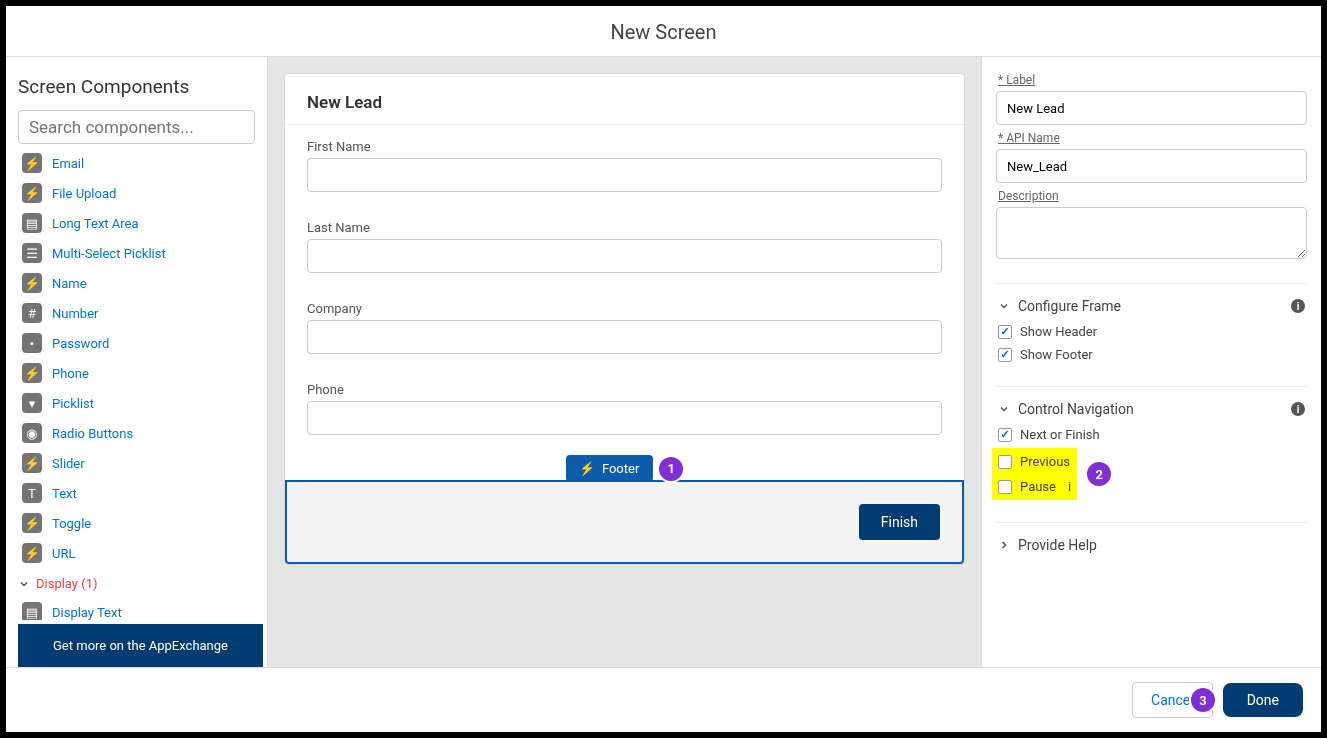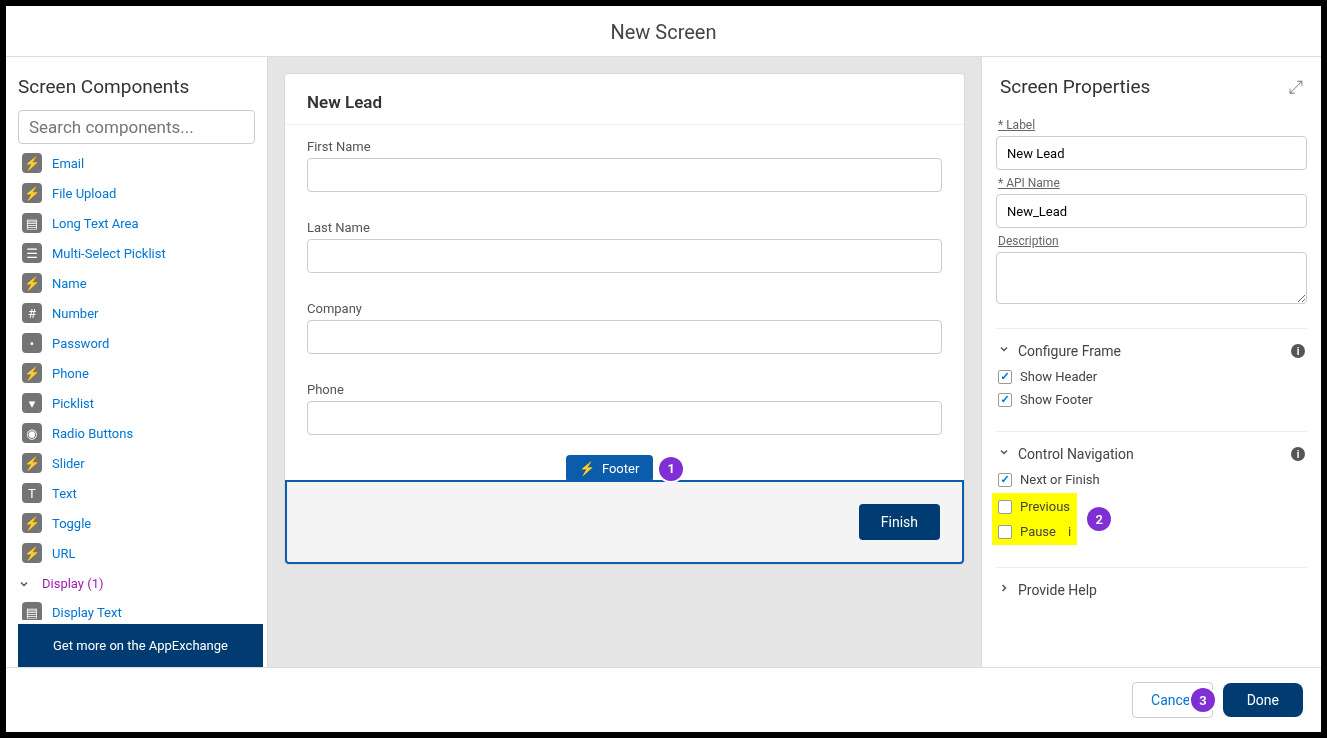--- a/index.html
+++ b/index.html
@@ -12,21 +12,21 @@
   .search-wrap { border: 1px solid #ccc; border-radius: 4px; display: flex; align-items: center; padding: 6px 10px; color: #666; font-size: 13px; margin-right: 8px; }
   .search-wrap input { border: none; outline: none; flex: 1; font-size: 17px; color: #666; }
   .search-wrap .mag { width: 14px; height: 14px; color: #808080; }
   .comp-scroll { flex: 1; overflow-y: auto; margin-top: 4px; margin-right: 0; position: relative; }
   .comp-scroll::-webkit-scrollbar { width: 14px; }
   .comp-scroll::-webkit-scrollbar-track { background: #f1f1f1; }
   .comp-scroll::-webkit-scrollbar-thumb { background: #c1c1c1; }
   .comp-item { display: flex; align-items: center; gap: 10px; padding: 5px 4px; font-size: 13px; cursor: pointer; }
   .comp-item .ci-label { color: #0176d3; }
   .comp-item .ci-icon { width: 20px; height: 20px; background: #747474; border-radius: 4px; display: flex; align-items: center; justify-content: center; color: #fff; flex-shrink: 0; }
-  .cat-head { display: flex; align-items: center; gap: 12px; padding: 8px 0 6px 0; font-size: 13px; color: #a21caf; cursor: pointer; }
+  .cat-head { display: flex; align-items: center; gap: 6px; padding: 8px 0 6px 0; font-size: 13px; color: #ef4444; cursor: pointer; }
   .appex { background: #003b71; color: #fff; text-align: center; padding: 14px; font-size: 13px; cursor: pointer; margin-top: 4px; }
   .center { flex: 1; background: #e5e5e5; padding: 16px; overflow: auto; position: relative; }
   .canvas { background: #fff; border-radius: 4px; border: 1px solid #d9d9d9; overflow: visible; position: relative; }
   .canvas-title { font-size: 17px; font-weight: 600; color: #333; padding: 18px 22px 12px; border-bottom: 1px solid #eee; }
   .form-body { padding: 14px 22px 30px; }
   .fgroup { margin-bottom: 28px; }
   .flabel { font-size: 13px; color: #555; margin-bottom: 4px; display: block; }
   .finput { width: 100%; border: 1px solid #ccc; border-radius: 4px; height: 34px; padding: 0 10px; font-size: 13px; }
   .footer-tag { position: relative; display: flex; justify-content: center; margin-top: -10px; z-index: 2; align-items: center; gap: 0; }
   .footer-chip { background: #0b5cab; color: #fff; font-size: 13px; padding: 6px 14px; border-radius: 4px; display: flex; align-items: center; gap: 6px; }
@@ -39,21 +39,21 @@
   .right-scroll::-webkit-scrollbar-track { background: #f1f1f1; }
   .right-scroll::-webkit-scrollbar-thumb { background: #c1c1c1; }
   .right-head { display: flex; justify-content: space-between; align-items: center; padding: 8px 4px 14px 4px; }
   .right-title { font-size: 19px; color: #333; }
   .expand-icon { color: #888; font-size: 18px; cursor: pointer; }
   .plabel { font-size: 12px; color: #666; margin: 6px 2px 4px; display: block; text-decoration: underline; }
   .pinput { width: 100%; border: 1px solid #ccc; border-radius: 4px; height: 34px; padding: 0 10px; font-size: 13px; }
   .ptextarea { width: 100%; border: 1px solid #ccc; border-radius: 4px; height: 52px; padding: 6px 10px; font-size: 13px; resize: vertical; }
   .section { margin-top: 20px; border-top: 1px solid #eee; padding-top: 8px; }
   .sec-head { display: flex; align-items: center; gap: 8px; padding: 6px 2px; cursor: pointer; color: #444; font-size: 14px; justify-content: space-between; }
-  .sec-head .sh-left { display:flex; align-items:flex-start; gap:8px; }
+  .sec-head .sh-left { display:flex; align-items:center; gap:8px; }
   .sec-head .info { width: 14px; height: 14px; background: #555; color: #fff; border-radius: 50%; font-size: 10px; display: flex; align-items: center; justify-content: center; font-weight: bold; }
   .chk-row { display: flex; align-items: center; gap: 8px; padding: 4px 2px; font-size: 13px; color: #444; }
   .chk { width: 14px; height: 14px; border: 1px solid #999; border-radius: 2px; display: flex; align-items: center; justify-content: center; color: #0176d3; font-size: 11px; background:#fff; flex-shrink:0; }
   .chk.checked::after { content: "✓"; color: #0176d3; font-weight: bold; }
   .hl-block { background: #ffff00; padding: 2px 4px; margin: 2px -4px; display: inline-flex; flex-direction: column; gap: 2px; position: relative; }
   .hl-ann-wrap { display: flex; align-items: center; gap: 14px; }
   .footer-bar { border-top: 1px solid #ddd; padding: 14px 18px; display: flex; justify-content: flex-end; gap: 10px; align-items:center; position: relative; }
   .btn-cancel { background: #fff; border: 1px solid #ccc; border-radius: 4px; padding: 9px 18px; font-size: 14px; color: #0176d3; cursor: pointer; }
   .btn-done { background: #003b71; border: none; color: #fff; border-radius: 8px; padding: 9px 24px; font-size: 14px; cursor: pointer; }
   .ann-over { position: absolute; }
@@ -175,24 +175,20 @@
           <div class="ann" style="margin-left:6px">1</div>
         </div>
         <div class="footer-sel">
           <button class="btn-finish">Finish</button>
         </div>
       </div>
     </div>
 
     <div class="right">
       <div class="right-scroll">
-        <div class="right-head">
-          <div class="right-title">Screen Properties</div>
-          <div class="expand-icon">⤢</div>
-        </div>
         <label class="plabel">* Label</label>
         <input class="pinput" value="New Lead" style="">
         <label class="plabel">* API Name</label>
         <input class="pinput" value="New_Lead" style="">
         <label class="plabel">Description</label>
         <textarea class="ptextarea" style=""></textarea>
 
         <div class="section">
           <div class="sec-head">
             <div class="sh-left">

